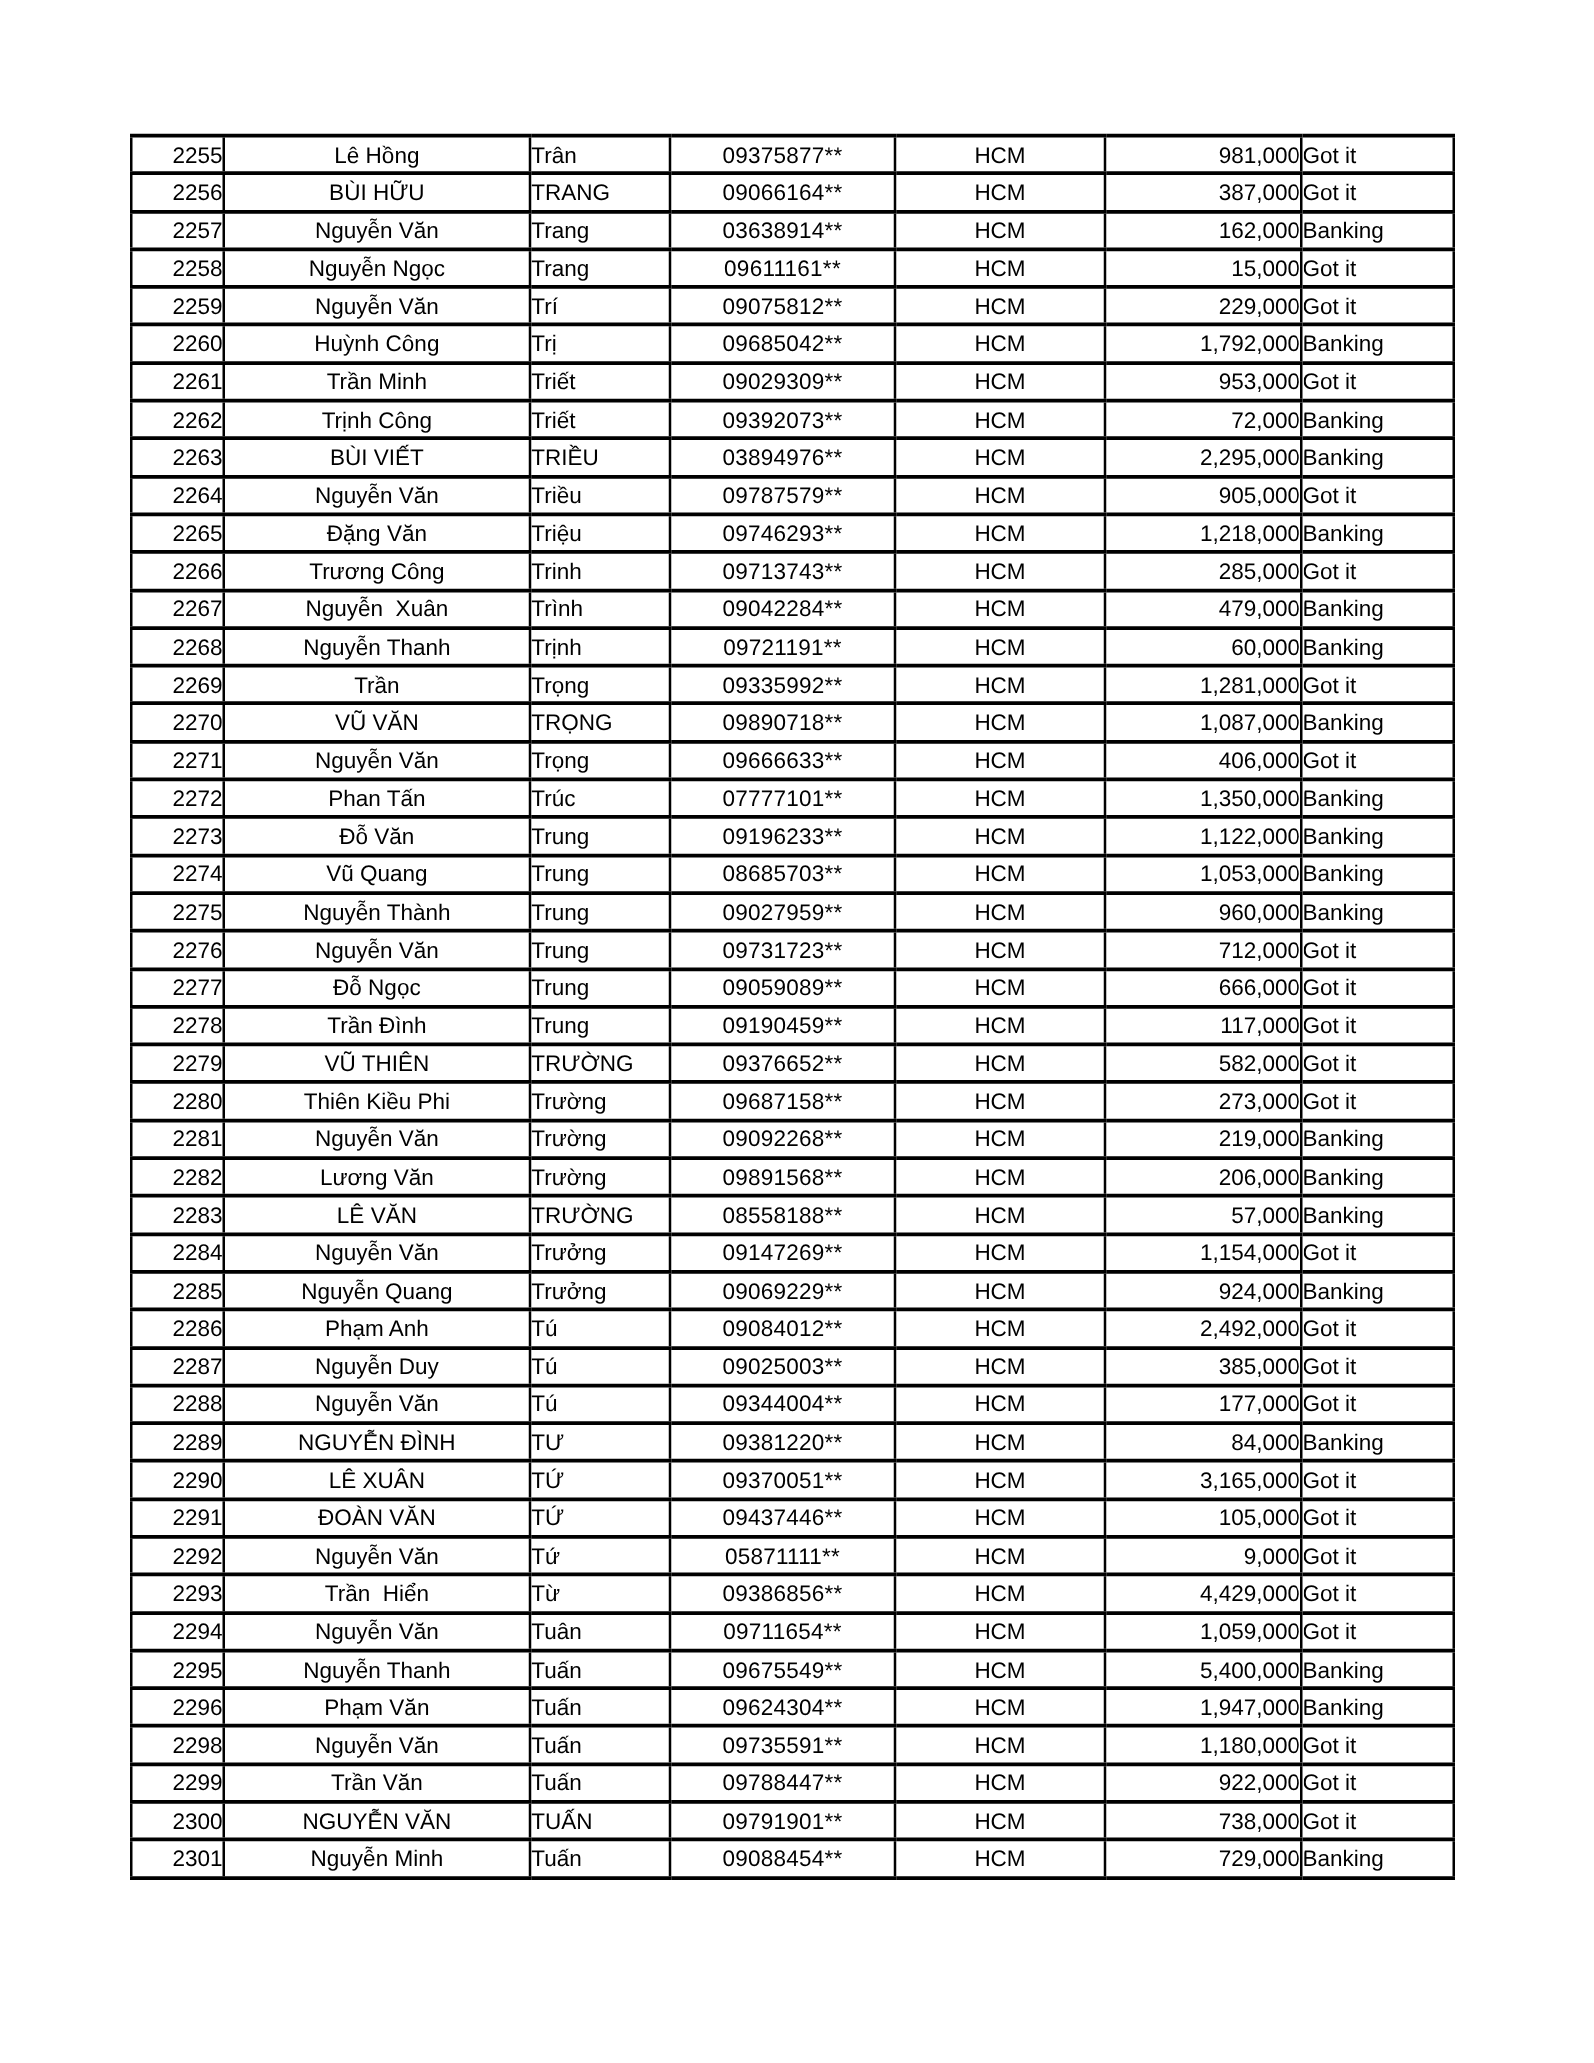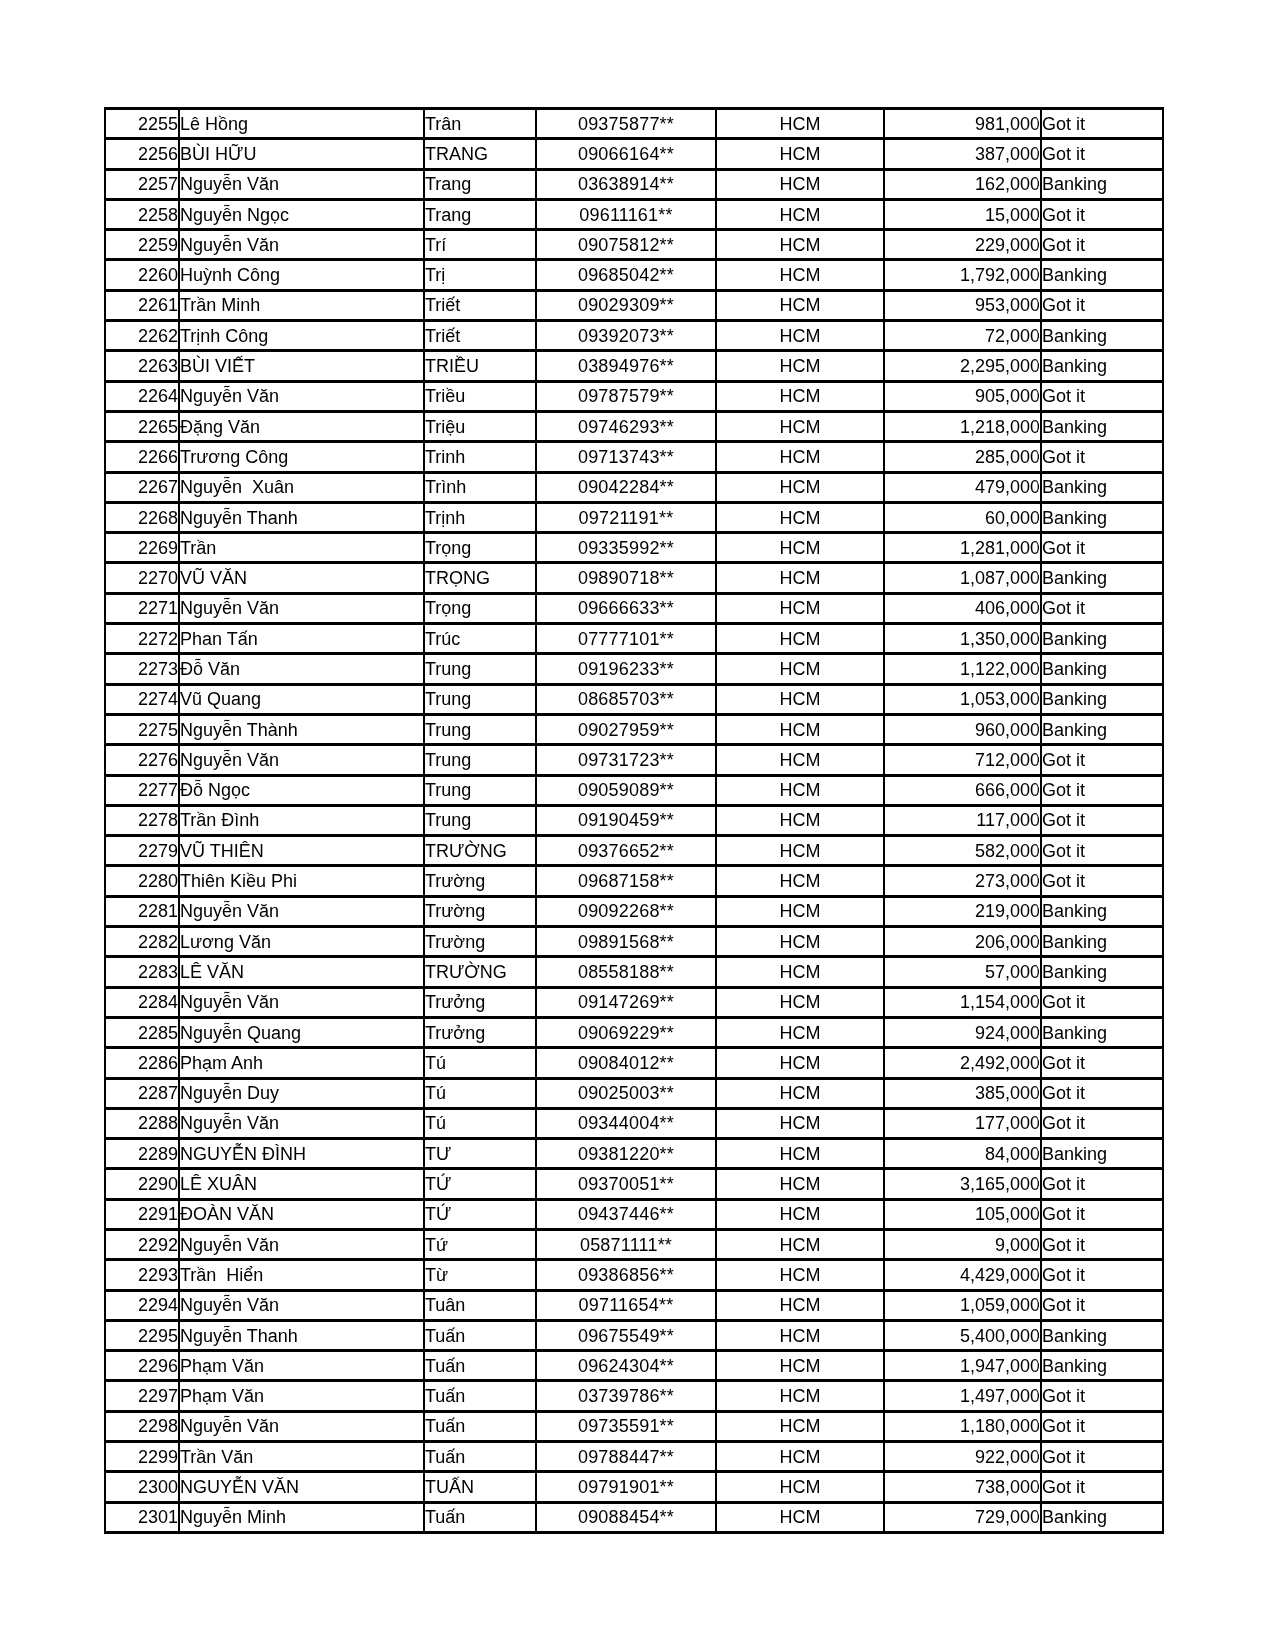--- a/index.html
+++ b/index.html
@@ -36,26 +36,26 @@
     border-bottom: 3px solid #000000;
     height: 27.3px;
     font-size: 18px;
     line-height: 1;
     vertical-align: middle;
     white-space: pre;
     overflow: hidden;
     padding: 0;
   }
   td.col-id      { text-align: right;  padding-right: 3px; }
-  td.col-surname { text-align: left; }
+  td.col-surname { text-align: center; }
   td.col-given   { text-align: left; }
   td.col-phone   { text-align: center; letter-spacing: 0.2px; }
   td.col-city    { text-align: center; }
   td.col-amount  { text-align: right;  padding-right: 11px; border-radius: 15px; }
-  td.col-status  { text-align: left;   padding-left: 9px; }
+  td.col-status  { text-align: left;   padding-left: 9px; border-radius: 12px; }
 </style>
 </head>
 <body>
 
 <div class="page">
   <table class="doc-table">
     <colgroup>
       <col style="width:74px">
       <col style="width:245px">
       <col style="width:112px">
@@ -437,29 +437,20 @@
         <tr>
           <td class="col-id">2296</td>
           <td class="col-surname">Phạm Văn</td>
           <td class="col-given">Tuấn</td>
           <td class="col-phone">09624304**</td>
           <td class="col-city">HCM</td>
           <td class="col-amount">1,947,000</td>
           <td class="col-status">Banking</td>
         </tr>
         <tr>
-          <td class="col-id">2297</td>
-          <td class="col-surname">Phạm Văn</td>
-          <td class="col-given">Tuấn</td>
-          <td class="col-phone">03739786**</td>
-          <td class="col-city">HCM</td>
-          <td class="col-amount">1,497,000</td>
-          <td class="col-status">Got it</td>
-        </tr>
-        <tr>
           <td class="col-id">2298</td>
           <td class="col-surname">Nguyễn Văn</td>
           <td class="col-given">Tuấn</td>
           <td class="col-phone">09735591**</td>
           <td class="col-city">HCM</td>
           <td class="col-amount">1,180,000</td>
           <td class="col-status">Got it</td>
         </tr>
         <tr>
           <td class="col-id">2299</td>

